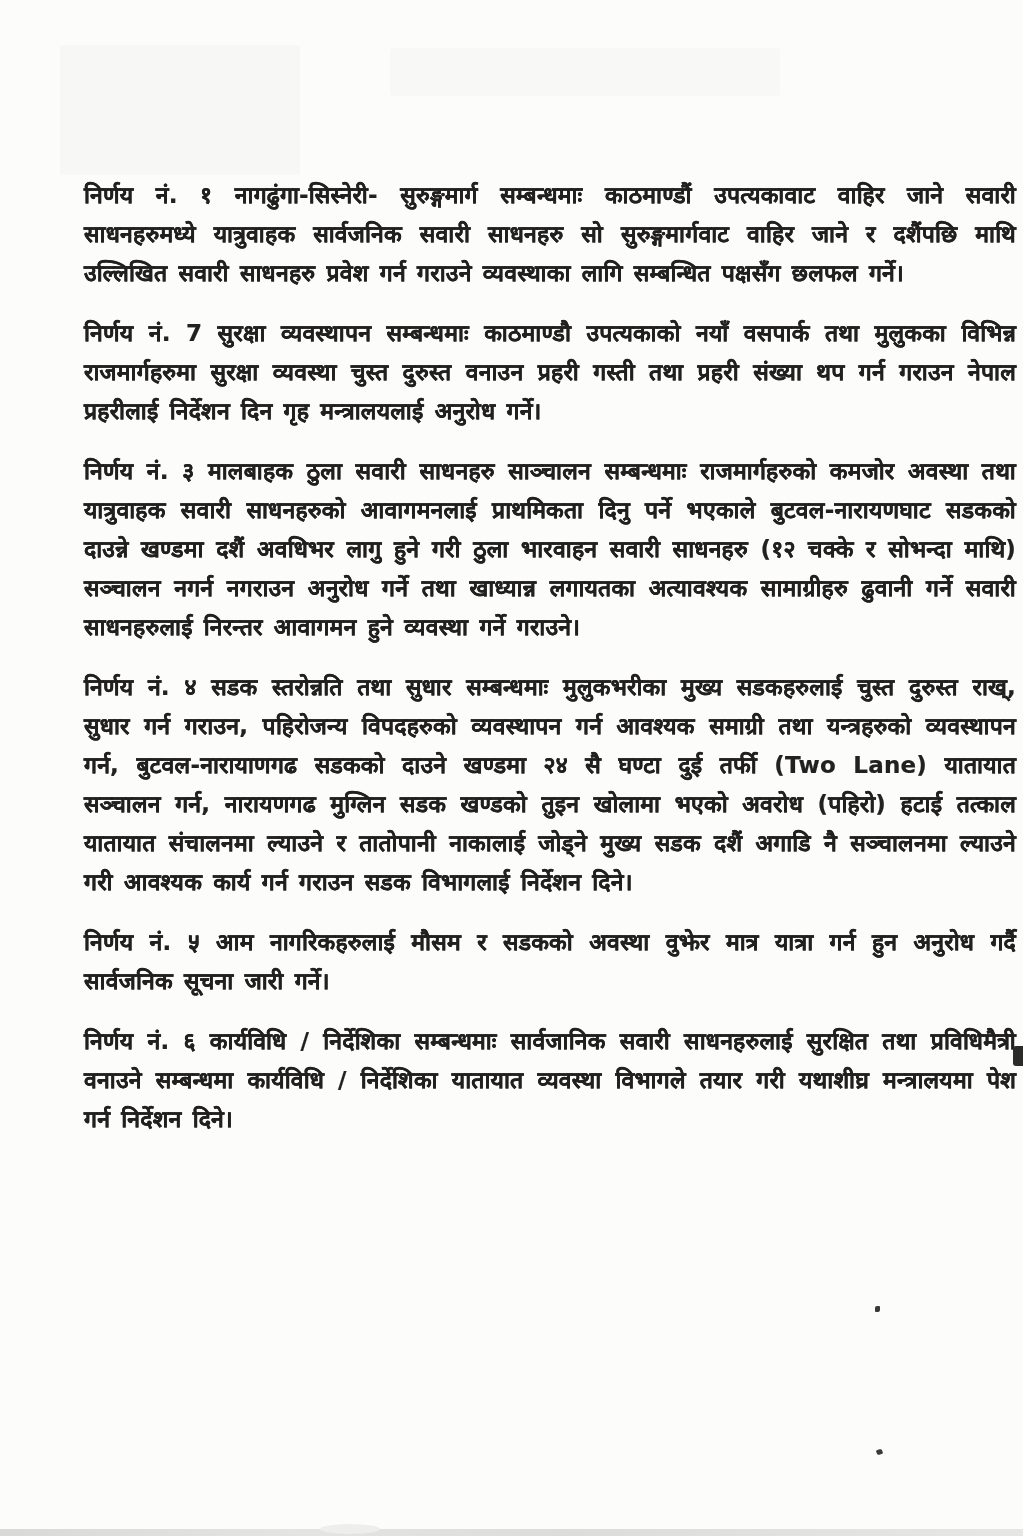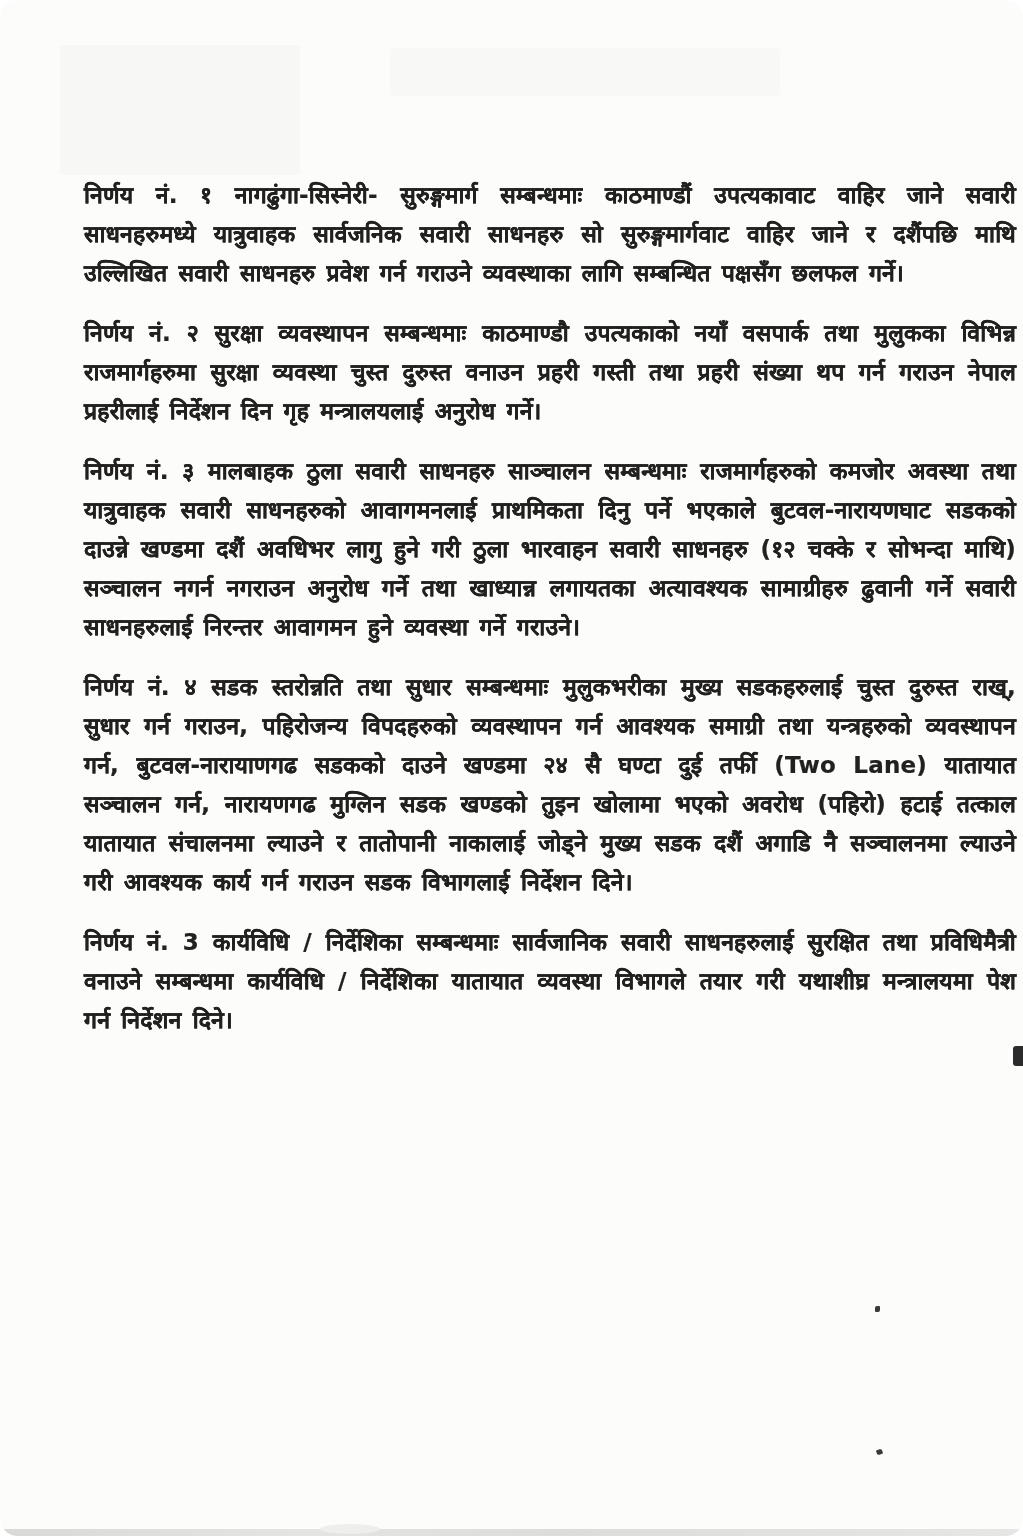--- a/index.html
+++ b/index.html
@@ -1,15 +1,15 @@
 <!DOCTYPE html>
 <html lang="ne"><head>
 <meta charset="utf-8">
 <style>
-  * { margin: 0; padding: 0; box-sizing: border-box; border-radius: 17px; }
+  * { margin: 0; padding: 0; box-sizing: border-box; }
   html, body {
     font-family: "DejaVu Sans", "Liberation Sans", sans-serif;
   }
   .page {
     position: relative;
     width: 1023px;
     height: 1536px;
     background: #fcfcfb;
     overflow: hidden;
     color: #1f1f1f;
@@ -72,24 +72,25 @@
 </head>
 <body>
 
 <div class="page">
 
   <div class="scan-tint-a"></div>
   <div class="scan-tint-b"></div>
 
   <div class="body-text">
     <p class="para">निर्णय नं. १ नागढुंगा-सिस्नेरी- सुरुङ्गमार्ग सम्बन्धमाः काठमाण्डौं उपत्यकावाट वाहिर जाने सवारी साधनहरुमध्ये यात्रुवाहक सार्वजनिक सवारी साधनहरु सो सुरुङ्गमार्गवाट वाहिर जाने र दशैंपछि माथि उल्लिखित सवारी साधनहरु प्रवेश गर्न गराउने व्यवस्थाका लागि सम्बन्धित पक्षसँग छलफल गर्ने।</p>
-    <p class="para">निर्णय नं. २ सुरक्षा व्यवस्थापन सम्बन्धमाः काठमाण्डौ उपत्यकाको नयाँ वसपार्क तथा मुलुकका विभिन्न राजमार्गहरुमा सुरक्षा व्यवस्था चुस्त दुरुस्त वनाउन प्रहरी गस्ती तथा प्रहरी संख्या थप गर्न गराउन नेपाल प्रहरीलाई निर्देशन दिन गृह मन्त्रालयलाई अनुरोध गर्ने।</p>
+    <p class="para">निर्णय नं. 7 सुरक्षा व्यवस्थापन सम्बन्धमाः काठमाण्डौ उपत्यकाको नयाँ वसपार्क तथा मुलुकका विभिन्न राजमार्गहरुमा सुरक्षा व्यवस्था चुस्त दुरुस्त वनाउन प्रहरी गस्ती तथा प्रहरी संख्या थप गर्न गराउन नेपाल प्रहरीलाई निर्देशन दिन गृह मन्त्रालयलाई अनुरोध गर्ने।</p>
     <p class="para">निर्णय नं. ३ मालबाहक ठुला सवारी साधनहरु साञ्चालन सम्बन्धमाः राजमार्गहरुको कमजोर अवस्था तथा यात्रुवाहक सवारी साधनहरुको आवागमनलाई प्राथमिकता दिनु पर्ने भएकाले बुटवल-नारायणघाट सडकको दाउन्ने खण्डमा दशैं अवधिभर लागु हुने गरी ठुला भारवाहन सवारी साधनहरु (१२ चक्के र सोभन्दा माथि) सञ्चालन नगर्न नगराउन अनुरोध गर्ने तथा खाध्यान्न लगायतका अत्यावश्यक सामाग्रीहरु ढुवानी गर्ने सवारी साधनहरुलाई निरन्तर आवागमन हुने व्यवस्था गर्ने गराउने।</p>
     <p class="para">निर्णय नं. ४ सडक स्तरोन्नति तथा सुधार सम्बन्धमाः मुलुकभरीका मुख्य सडकहरुलाई चुस्त दुरुस्त राख्, सुधार गर्न गराउन, पहिरोजन्य विपदहरुको व्यवस्थापन गर्न आवश्यक समाग्री तथा यन्त्रहरुको व्यवस्थापन गर्न, बुटवल-नारायाणगढ सडकको दाउने खण्डमा २४ सै घण्टा दुई तर्फी (Two Lane) यातायात सञ्चालन गर्न, नारायणगढ मुग्लिन सडक खण्डको तुइन खोलामा भएको अवरोध (पहिरो) हटाई तत्काल यातायात संचालनमा ल्याउने र तातोपानी नाकालाई जोड्ने मुख्य सडक दशैं अगाडि नै सञ्चालनमा ल्याउने गरी आवश्यक कार्य गर्न गराउन सडक विभागलाई निर्देशन दिने।</p>
-    <p class="para">निर्णय नं. 3 कार्यविधि / निर्देशिका सम्बन्धमाः सार्वजानिक सवारी साधनहरुलाई सुरक्षित तथा प्रविधिमैत्री वनाउने सम्बन्धमा कार्यविधि / निर्देशिका यातायात व्यवस्था विभागले तयार गरी यथाशीघ्र मन्त्रालयमा पेश गर्न निर्देशन दिने।</p>
+    <p class="para">निर्णय नं. ५ आम नागरिकहरुलाई मौसम र सडकको अवस्था वुझेर मात्र यात्रा गर्न हुन अनुरोध गर्दै सार्वजनिक सूचना जारी गर्ने।</p>
+    <p class="para">निर्णय नं. ६ कार्यविधि / निर्देशिका सम्बन्धमाः सार्वजानिक सवारी साधनहरुलाई सुरक्षित तथा प्रविधिमैत्री वनाउने सम्बन्धमा कार्यविधि / निर्देशिका यातायात व्यवस्था विभागले तयार गरी यथाशीघ्र मन्त्रालयमा पेश गर्न निर्देशन दिने।</p>
   </div>
 
   <div class="speck speck-1"></div>
   <div class="speck speck-2"></div>
   <div class="edge-dash"></div>
   <div class="bottom-band"></div>
   <div class="bottom-smudge"></div>
 
 </div>
 

